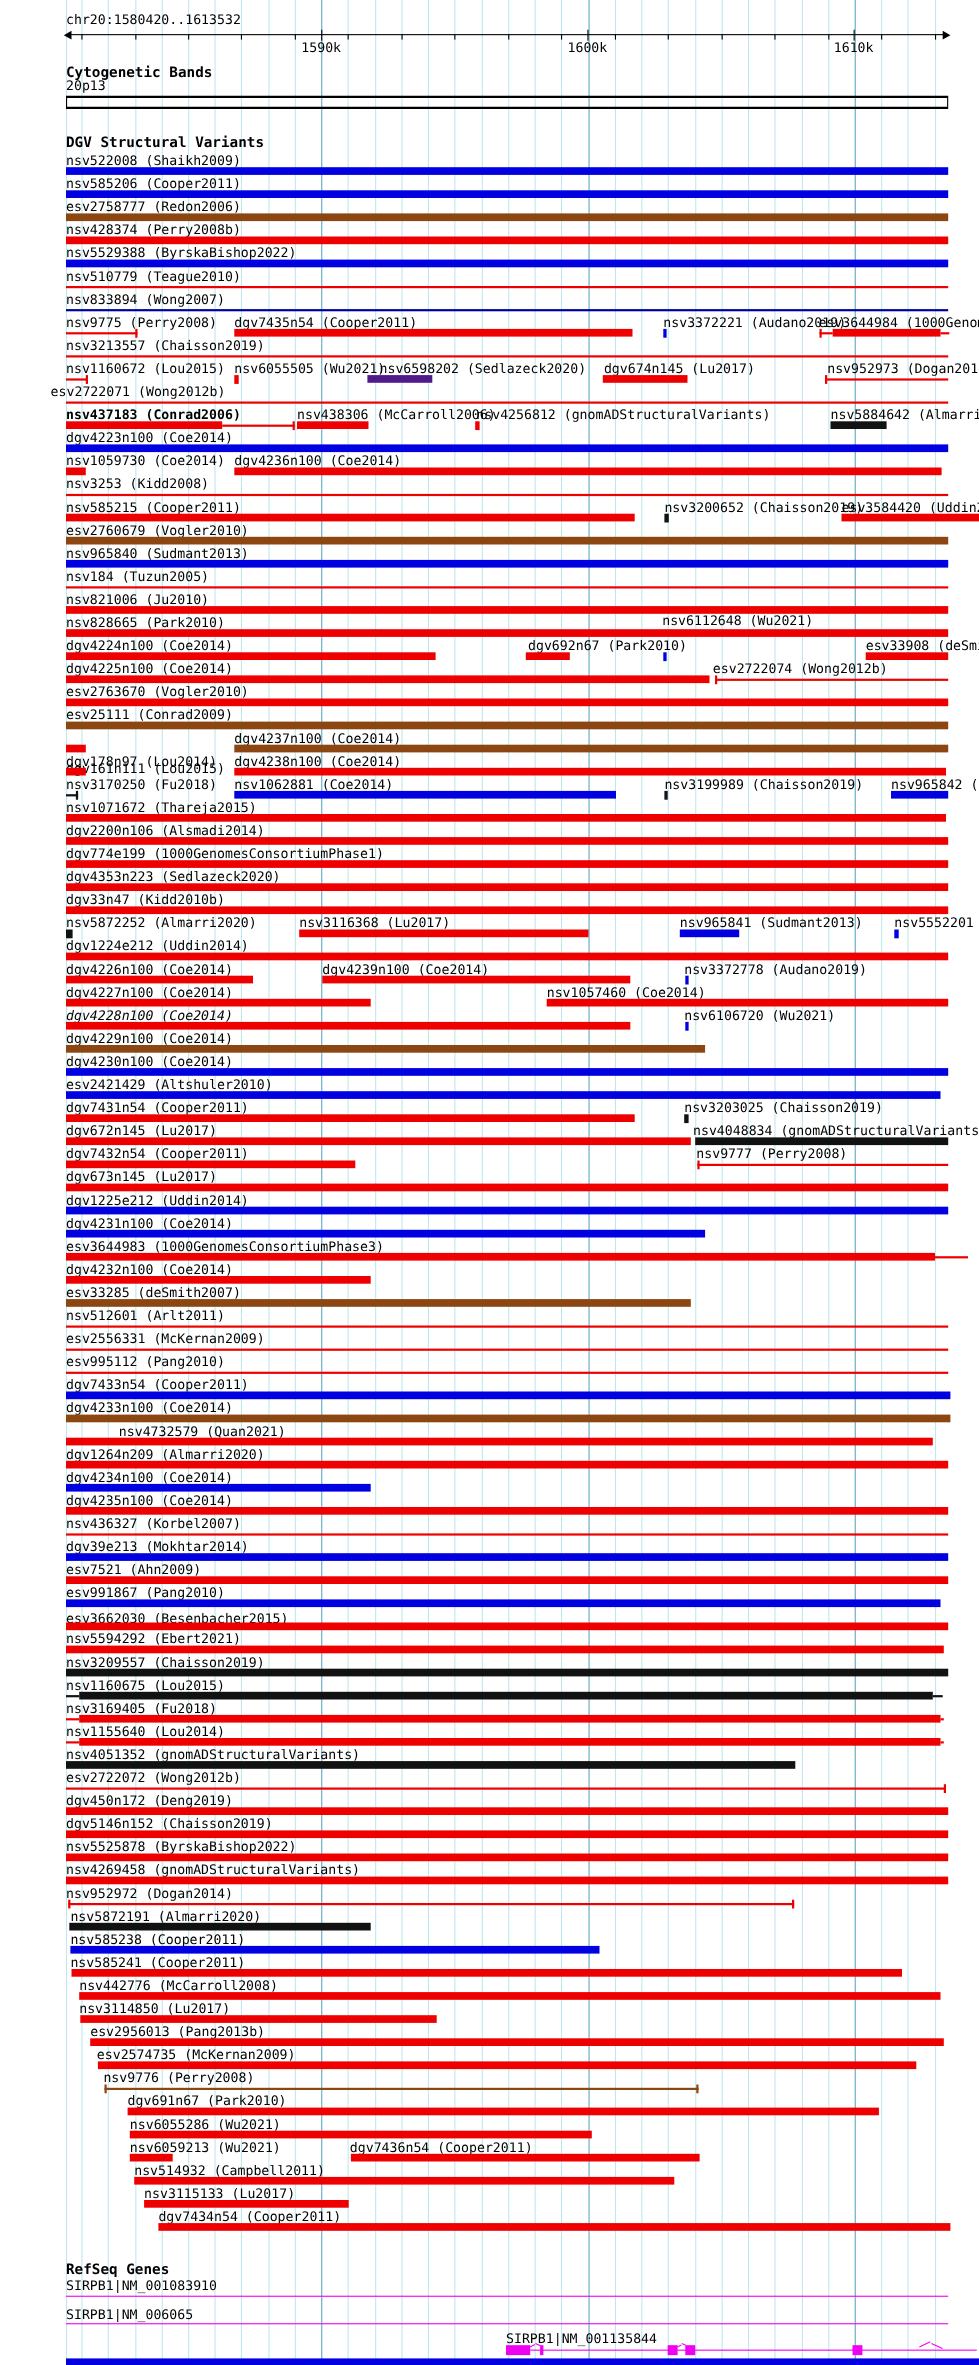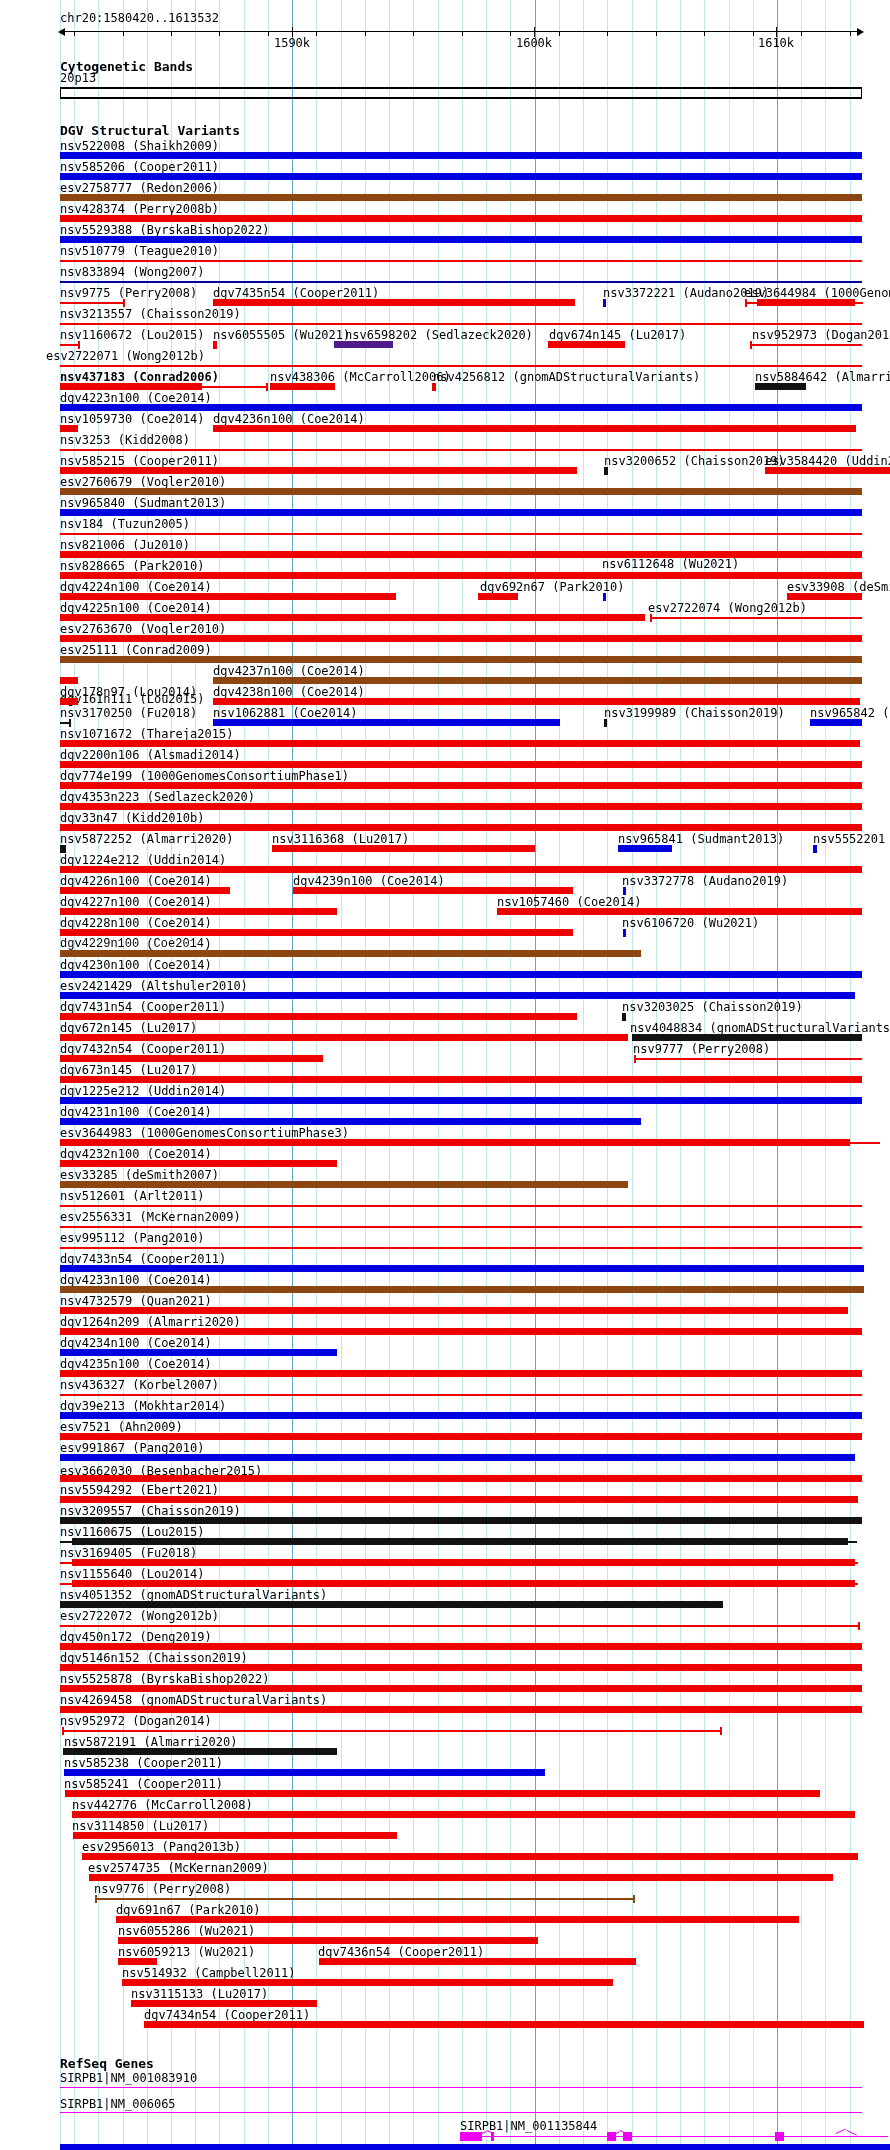--- a/index.html
+++ b/index.html
@@ -227,25 +227,25 @@
       <div class="lbl" style="left: 60px; top: 875px;">dgv4226n100 (Coe2014)</div>
       <div class="seg" style="left: 60px; top: 887px; width: 170px; height: 7px; background: rgb(238, 0, 0);"></div>
       <div class="lbl" style="left: 293px; top: 875px;">dgv4239n100 (Coe2014)</div>
       <div class="seg" style="left: 293px; top: 887px; width: 280px; height: 7px; background: rgb(238, 0, 0);"></div>
       <div class="lbl" style="left: 622px; top: 875px;">nsv3372778 (Audano2019)</div>
       <div class="seg" style="left: 623px; top: 887px; width: 3px; height: 8px; background: rgb(0, 0, 224);"></div>
       <div class="lbl" style="left: 60px; top: 896px;">dgv4227n100 (Coe2014)</div>
       <div class="seg" style="left: 60px; top: 908px; width: 277px; height: 7px; background: rgb(238, 0, 0);"></div>
       <div class="lbl" style="left: 497px; top: 896px;">nsv1057460 (Coe2014)</div>
       <div class="seg" style="left: 497px; top: 908px; width: 365px; height: 7px; background: rgb(238, 0, 0);"></div>
-      <div class="lbl" style="left: 60px; top: 917px;">dgv4228n100 (Coe2014)</div>
+      <div class="lbl" style="left: 60px; top: 917px; font-style: italic;">dgv4228n100 (Coe2014)</div>
       <div class="seg" style="left: 60px; top: 929px; width: 513px; height: 7px; background: rgb(238, 0, 0);"></div>
       <div class="lbl" style="left: 622px; top: 917px;">nsv6106720 (Wu2021)</div>
       <div class="seg" style="left: 623px; top: 929px; width: 3px; height: 8px; background: rgb(0, 0, 224);"></div>
-      <div class="lbl" style="left: 60px; top: 938px; font-family: Liberation Mono, monospace;">dgv4229n100 (Coe2014)</div>
+      <div class="lbl" style="left: 60px; top: 938px;">dgv4229n100 (Coe2014)</div>
       <div class="seg" style="left: 60px; top: 950px; width: 581px; height: 7px; background: rgb(140, 70, 18);"></div>
       <div class="lbl" style="left: 60px; top: 959px;">dgv4230n100 (Coe2014)</div>
       <div class="seg" style="left: 60px; top: 971px; width: 802px; height: 7px; background: rgb(0, 0, 224);"></div>
       <div class="lbl" style="left: 60px; top: 980px;">esv2421429 (Altshuler2010)</div>
       <div class="seg" style="left: 60px; top: 992px; width: 795px; height: 7px; background: rgb(0, 0, 224);"></div>
       <div class="lbl" style="left: 60px; top: 1001px;">dgv7431n54 (Cooper2011)</div>
       <div class="seg" style="left: 60px; top: 1013px; width: 517px; height: 7px; background: rgb(238, 0, 0);"></div>
       <div class="lbl" style="left: 622px; top: 1001px;">nsv3203025 (Chaisson2019)</div>
       <div class="seg" style="left: 622px; top: 1013px; width: 4px; height: 8px; background: rgb(18, 18, 18);"></div>
       <div class="lbl" style="left: 60px; top: 1022px;">dgv672n145 (Lu2017)</div>
@@ -273,21 +273,21 @@
       <div class="lbl" style="left: 60px; top: 1190px;">nsv512601 (Arlt2011)</div>
       <div class="seg" style="left: 60px; top: 1205px; width: 802px; height: 2px; background: rgb(238, 0, 0);"></div>
       <div class="lbl" style="left: 60px; top: 1211px;">esv2556331 (McKernan2009)</div>
       <div class="seg" style="left: 60px; top: 1226px; width: 802px; height: 2px; background: rgb(238, 0, 0);"></div>
       <div class="lbl" style="left: 60px; top: 1232px;">esv995112 (Pang2010)</div>
       <div class="seg" style="left: 60px; top: 1247px; width: 802px; height: 2px; background: rgb(238, 0, 0);"></div>
       <div class="lbl" style="left: 60px; top: 1253px;">dgv7433n54 (Cooper2011)</div>
       <div class="seg" style="left: 60px; top: 1265px; width: 804px; height: 7px; background: rgb(0, 0, 224);"></div>
       <div class="lbl" style="left: 60px; top: 1274px;">dgv4233n100 (Coe2014)</div>
       <div class="seg" style="left: 60px; top: 1286px; width: 804px; height: 7px; background: rgb(140, 70, 18);"></div>
-      <div class="lbl" style="left: 60px; top: 1295px;">nsv4732579 (Quan2021)</div>
+      <div class="lbl" style="left: 60px; top: 1295px; padding-left: 48px;">nsv4732579 (Quan2021)</div>
       <div class="seg" style="left: 60px; top: 1307px; width: 788px; height: 7px; background: rgb(238, 0, 0);"></div>
       <div class="lbl" style="left: 60px; top: 1316px;">dgv1264n209 (Almarri2020)</div>
       <div class="seg" style="left: 60px; top: 1328px; width: 802px; height: 7px; background: rgb(238, 0, 0);"></div>
       <div class="lbl" style="left: 60px; top: 1337px;">dgv4234n100 (Coe2014)</div>
       <div class="seg" style="left: 60px; top: 1349px; width: 277px; height: 7px; background: rgb(0, 0, 224);"></div>
       <div class="lbl" style="left: 60px; top: 1358px;">dgv4235n100 (Coe2014)</div>
       <div class="seg" style="left: 60px; top: 1370px; width: 802px; height: 7px; background: rgb(238, 0, 0);"></div>
       <div class="lbl" style="left: 60px; top: 1379px;">nsv436327 (Korbel2007)</div>
       <div class="seg" style="left: 60px; top: 1394px; width: 802px; height: 2px; background: rgb(238, 0, 0);"></div>
       <div class="lbl" style="left: 60px; top: 1400px;">dgv39e213 (Mokhtar2014)</div>

